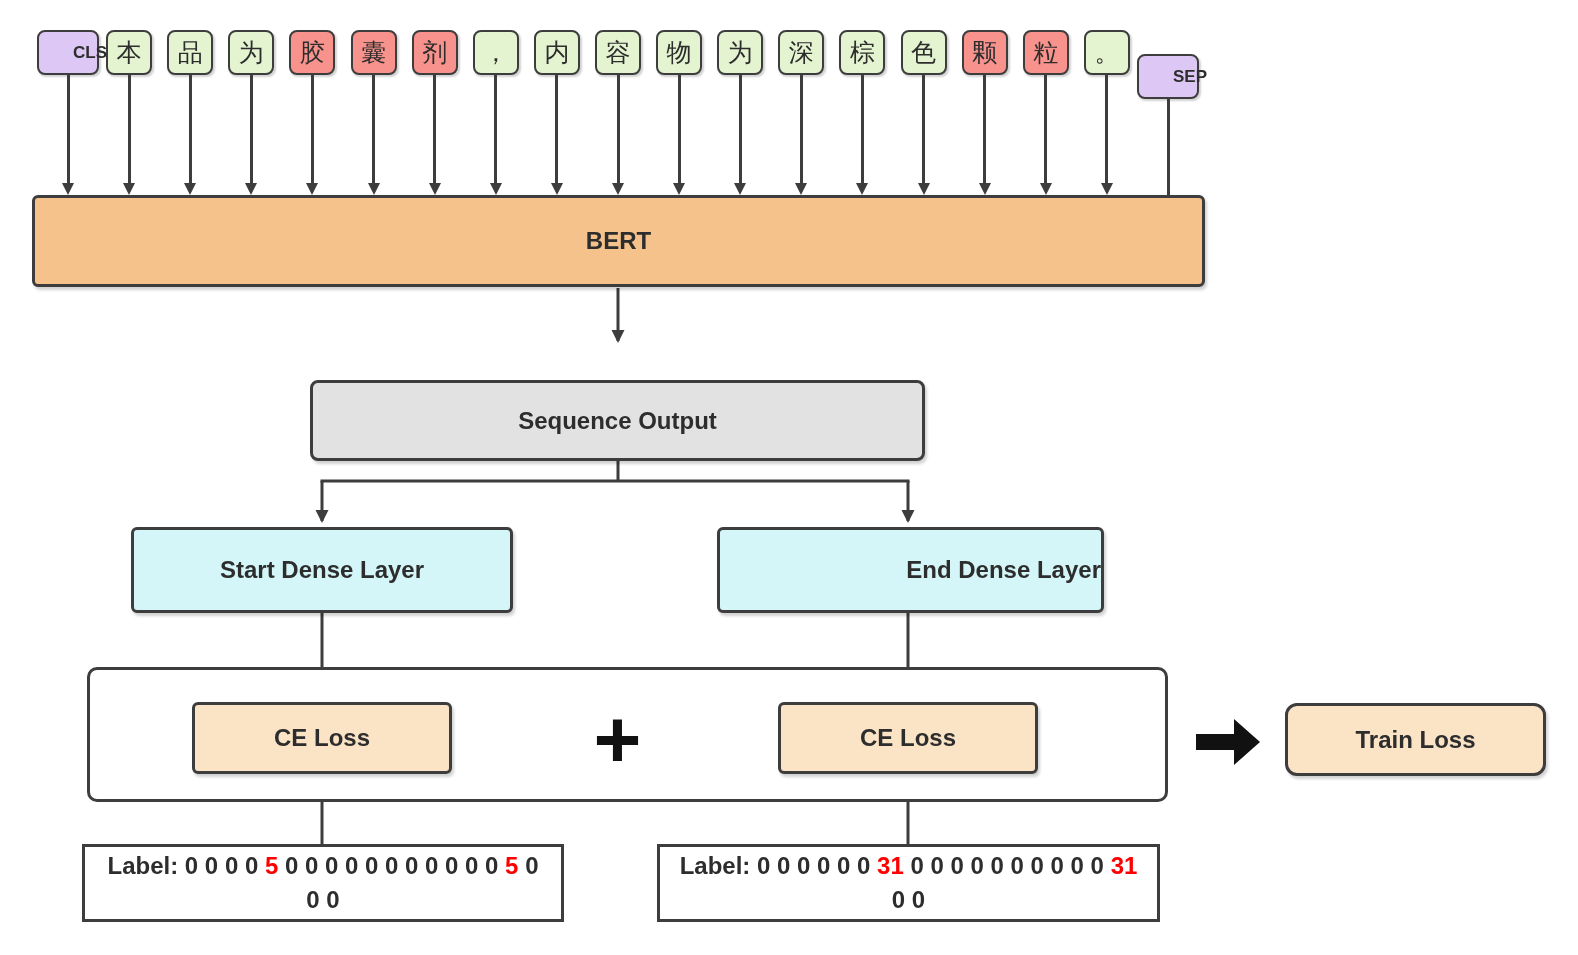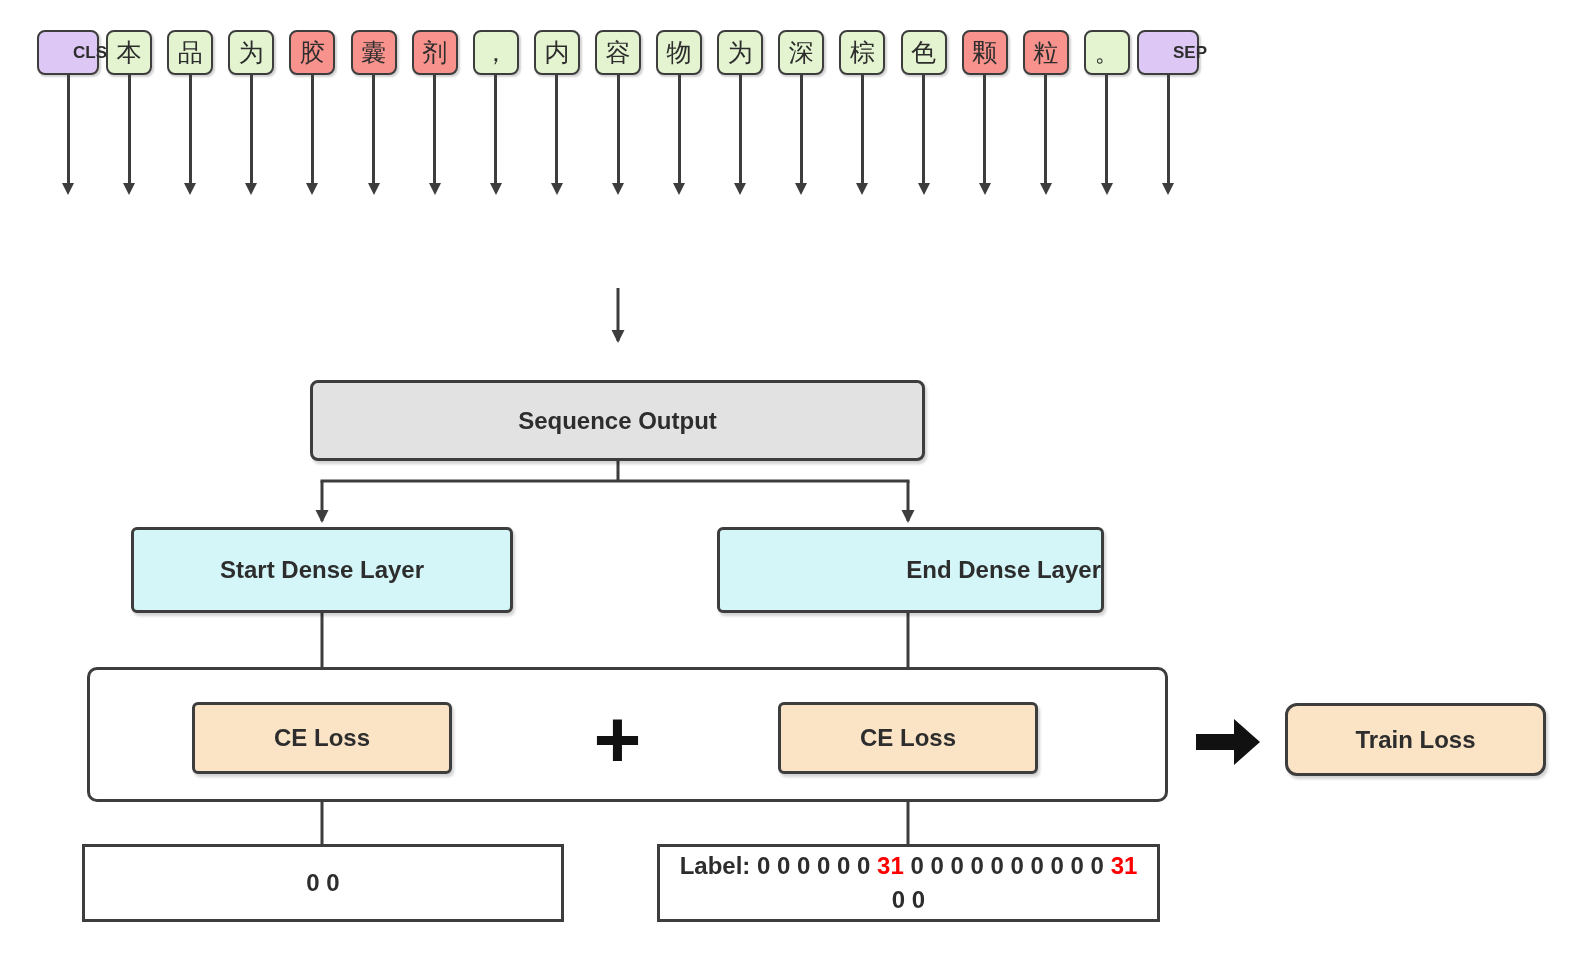--- a/index.html
+++ b/index.html
@@ -217,29 +217,32 @@
         <div class="token-line"></div>
         <div class="token-head"></div>
       </div>
       <div class="token-cell" style="left: 1083.89px; width: 46px;">
         <div class="token-box normal">
           <span>。</span>
         </div>
         <div class="token-line"></div>
         <div class="token-head"></div>
       </div>
-      <div class="token-cell" style="left: 1137px; width: 62px;">
+      <div class="token-cell" style="left: 1137px; width: 62px; margin-top: 24px;">
         <div class="token-box special">
           <span>SEP</span>
         </div>
         <div class="token-line"></div>
         <div class="token-head"></div>
       </div>
     </div>
 
+  <div class="node" id="bert">
+    <span>BERT</span>
+  </div>
 
   <div class="node" id="seq">
     <span>Sequence Output</span>
   </div>
 
   <div class="node" id="start-dense">
     <span>Start Dense Layer</span>
   </div>
 
   <div class="node" id="end-dense">
@@ -261,20 +264,21 @@
   <div id="merge-arrow">
     <div class="bar"></div>
     <div class="head"></div>
   </div>
 
   <div class="node" id="train-loss">
     <span>Train Loss</span>
   </div>
 
   <div class="label-box" id="start-label">
+    <div><span>Label: 0 0 0 0 </span><span class="hl">5</span><span> 0 0 0 0 0 0 0 0 0 0 0 </span><span class="hl">5</span><span> 0</span></div>
     <div>0 0</div>
   </div>
 
   <div class="label-box" id="end-label">
     <div><span>Label: 0 0 0 0 0 0 </span><span class="hl">31</span><span> 0 0 0 0 0 0 0 0 0 0 </span><span class="hl">31</span></div>
     <div>0 0</div>
   </div>
 
 </div>
 

